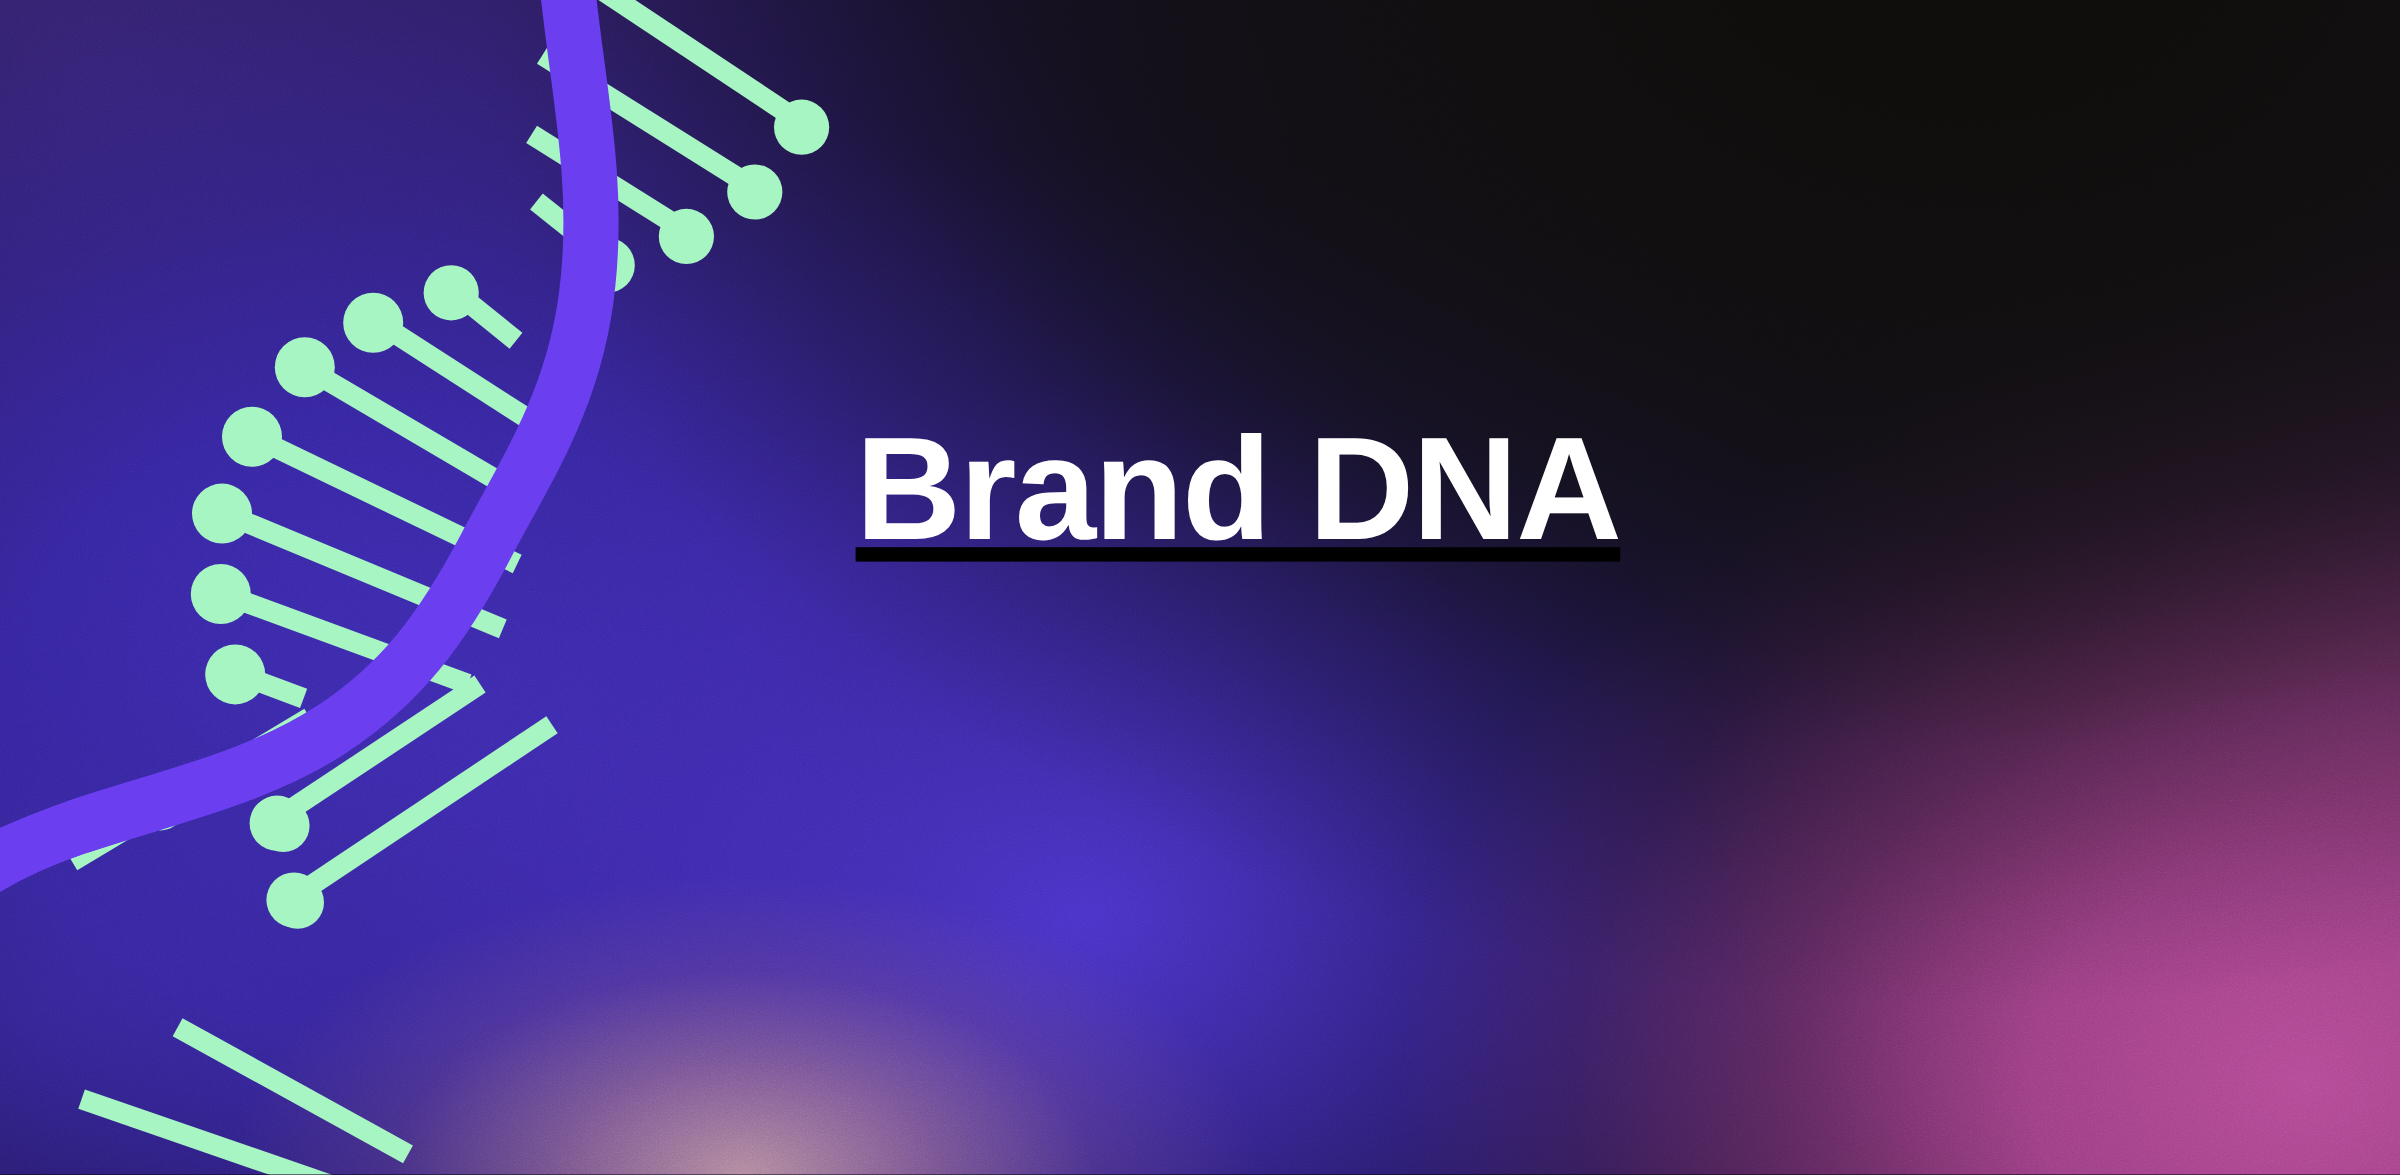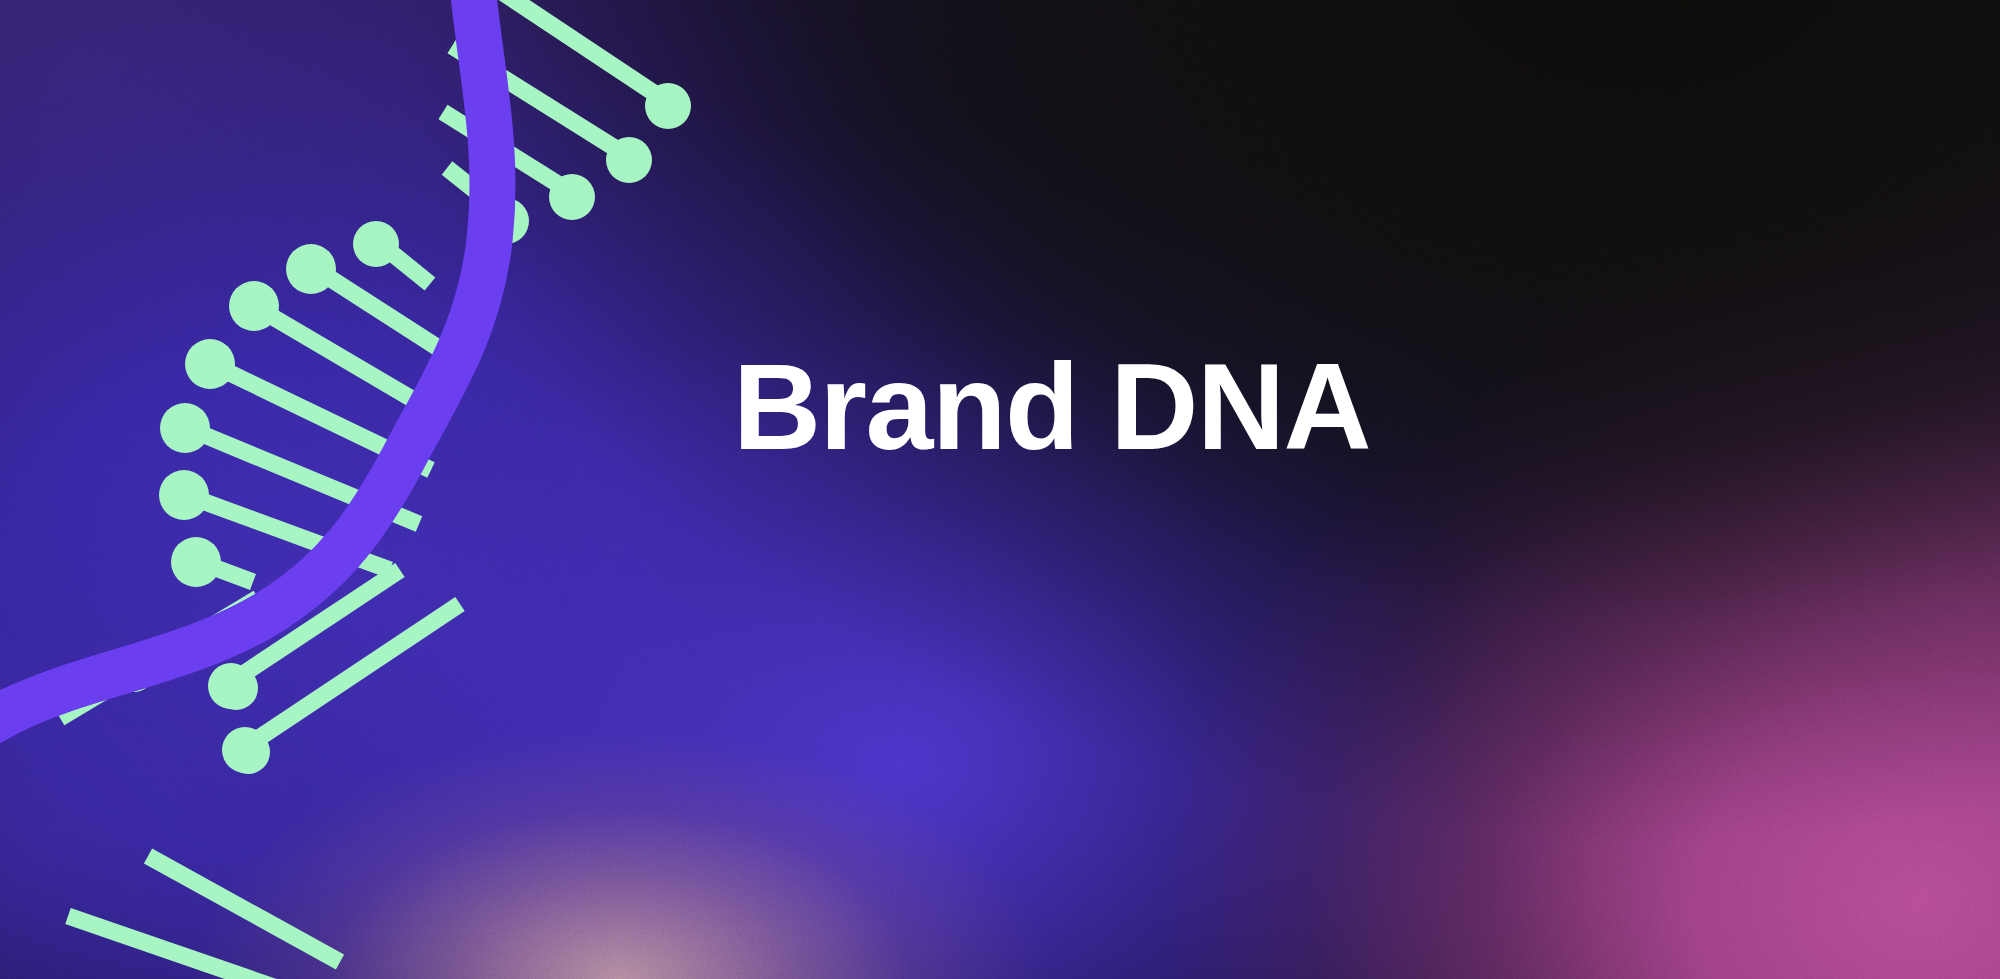--- a/index.html
+++ b/index.html
@@ -108,26 +108,27 @@
     left: 0;
     top: 0;
     width: 2000px;
     height: 979px;
     pointer-events: none;
   }
 
   
   #title-wrap {
     position: absolute;
-    left: 733px;
+    left: 713px;
     top: 327px;
     width: 900px;
     height: 160px;
     display: flex;
     align-items: center;
+    text-decoration: underline;
   }
 
   #hero-title {
     margin: 0;
     font-family: "Liberation Sans", sans-serif;
     font-weight: 700;
     font-size: 122px;
     line-height: 1.0;
     letter-spacing: -1.5px;
     color: #ffffff;

